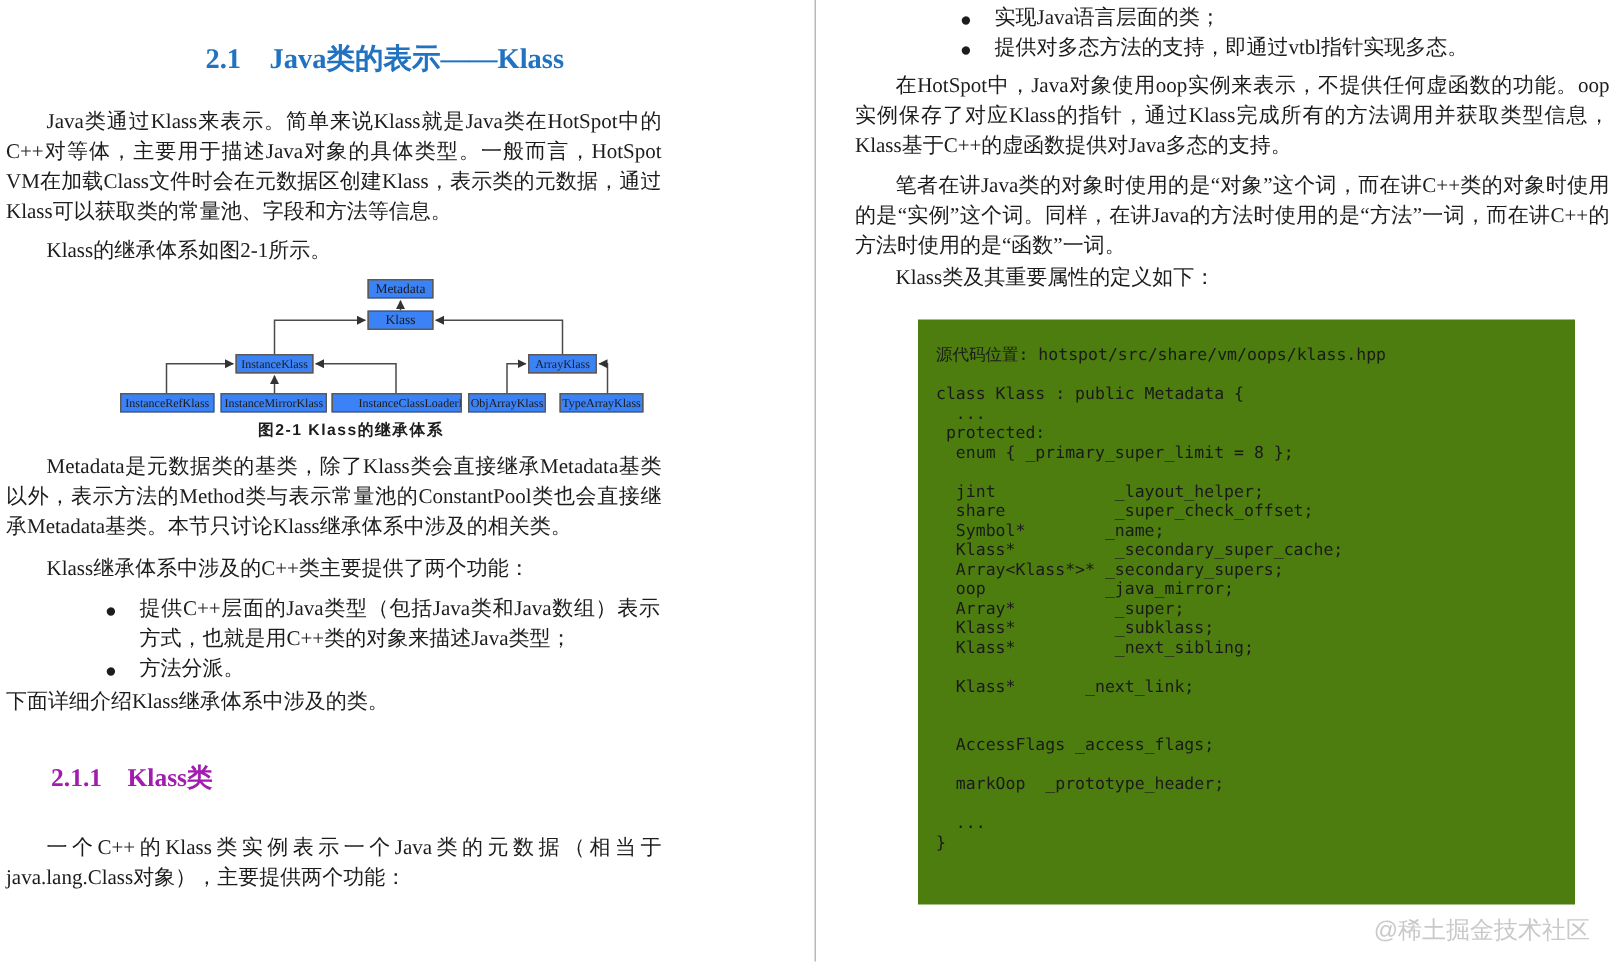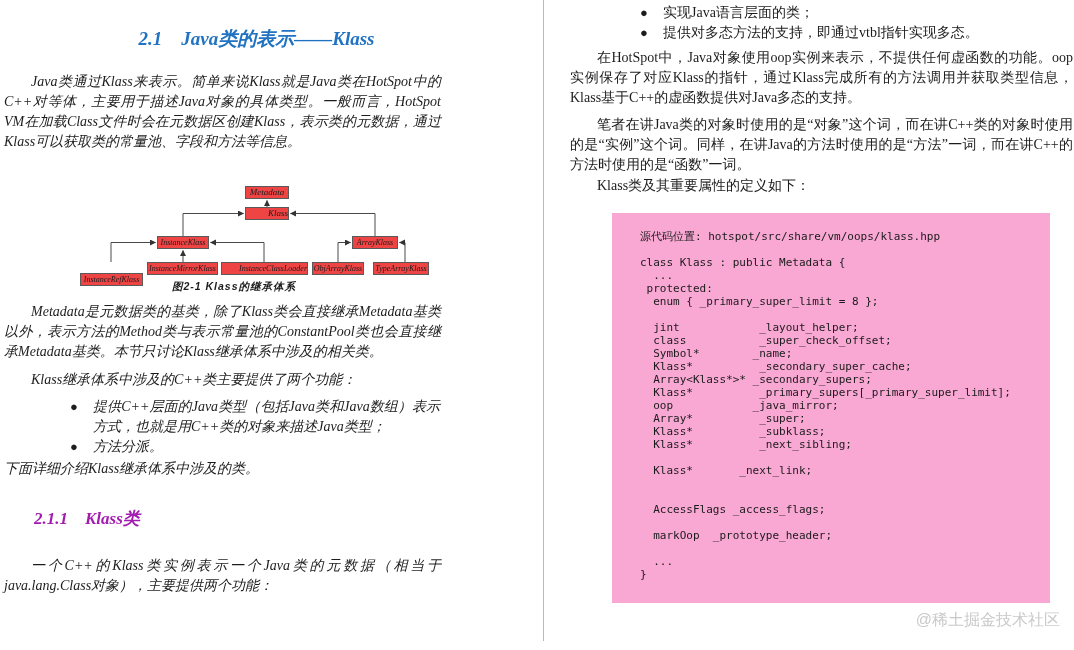--- a/index.html
+++ b/index.html
@@ -1,89 +1,90 @@
 <!DOCTYPE html>
 <html><head>
 <meta charset="utf-8">
 <style>
   * { margin:0; padding:0; box-sizing:border-box; }
   html,body { width:1074px; height:650px; background:#ffffff; overflow:hidden; }
   body { position:relative; font-family:"Liberation Serif","DejaVu Serif",serif; color:#1c1c1c; }
 
   .col { position:absolute; top:0; }
-  #left-col  { left:4px;  width:437px; height:498px;font-style:italic; }
+  #left-col  { left:4px;  width:437px; height:498px; }
   #right-col { left:570px; width:503px; height:650px; }
 
   .divider { position:absolute; left:543px; top:0; width:1px; height:641px; background:#b9b9b9; }
 
   .blk { position:absolute; left:0; width:100%; }
 
   .sec-title { color:#2173c2; font-size:19px; text-align:center; width:505px; }
   .subsec-title { color:#a21caf; font-size:17px; padding-left:30px; }
 
   .para { font-size:14px; line-height:20px; text-align:justify; }
   .indent { text-indent:27px; }
 
   .bullet-row { display:flex; font-size:14px; line-height:20px; }
   .bullet-row .dot { flex:0 0 auto; width:10px; margin-right:13px; font-size:13px; }
   #left-col  .bullet-row { margin-left:66px; width:370px; text-align:justify; }
   #right-col .bullet-row { margin-left:70px; width:430px; }
 
   
   .figure { position:absolute; left:36px; top:182px; width:440px; height:100px; }
   .figure svg { position:absolute; left:0; top:0; }
-  .node { position:absolute; border:1px solid #5a5a5a; background:#ef4444; font-family:"Liberation Serif",serif;
+  .node { position:absolute; border:1px solid #5a5a5a; background:#3b82f6; font-family:"Liberation Serif",serif;
           font-size:9px; line-height:11px; height:13px; text-align:center; white-space:nowrap; overflow:hidden; }
   .fig-caption { font-weight:bold; font-size:10.5px; text-align:center; width:460px;
                  font-family:"Liberation Sans","DejaVu Sans",sans-serif; letter-spacing:1px; }
 
   
   .code-block { position:absolute; left:42px; top:213px; width:438px; height:390px;
-                background:#f9a8d4; padding:17px 8px 8px 28px; overflow:hidden; }
+                background:#4d7c0f; padding:17px 8px 8px 12px; overflow:hidden; }
   .code-line { font-family:"DejaVu Sans Mono","Liberation Mono",monospace; font-size:11px;
                line-height:13px; white-space:pre; color:#1a1a1a; }
 
   .watermark { position:absolute; right:14px; top:610px; font-size:16px; color:#c9c9c9;
                font-family:"Liberation Sans","DejaVu Sans",sans-serif; }
 </style>
 </head>
 <body>
 
 <div class="divider"></div>
 
 <div id="left-col" class="col">
 
   <h1 class="blk sec-title" style="top:26px;">2.1　Java类的表示——Klass</h1>
 
   <p class="blk para indent" style="top:72px;">Java类通过Klass来表示。简单来说Klass就是Java类在HotSpot中的C++对等体，主要用于描述Java对象的具体类型。一般而言，HotSpot VM在加载Class文件时会在元数据区创建Klass，表示类的元数据，通过Klass可以获取类的常量池、字段和方法等信息。</p>
 
+  <p class="blk para indent" style="top:158px;">Klass的继承体系如图2-1所示。</p>
 
   <div class="figure">
     <svg width="440" height="100" viewBox="0 0 440 100">
       <defs>
         <marker id="arw" markerWidth="7" markerHeight="7" refX="5.5" refY="3" orient="auto" markerUnits="userSpaceOnUse">
           <path d="M0,0 L6,3 L0,6 z" fill="#333"></path>
         </marker>
       </defs>
       <g stroke="#4a4a4a" stroke-width="1" fill="none">
         <polyline points="227,25 227,18.5" marker-end="url(#arw)"></polyline>
         <polyline points="143,54 143,31.5 203.5,31.5" marker-end="url(#arw)"></polyline>
         <polyline points="335,54 335,31.5 250.5,31.5" marker-end="url(#arw)"></polyline>
         <polyline points="71,80 71,60.5 115.5,60.5" marker-end="url(#arw)"></polyline>
         <polyline points="143,80 143,68.5" marker-end="url(#arw)"></polyline>
         <polyline points="224,80 224,60.5 170.5,60.5" marker-end="url(#arw)"></polyline>
         <polyline points="298,80 298,60.5 310.5,60.5" marker-end="url(#arw)"></polyline>
         <polyline points="365,80 365,60.5 359.5,60.5" marker-end="url(#arw)"></polyline>
       </g>
     </svg>
     <div class="node" style="left:205px; top:4px;  width:44px;">Metadata</div>
-    <div class="node" style="left:205px; top:25px; width:44px;text-align:right;">Klass</div>
+    <div class="node" style="left:205px; top:25px; width:44px;">Klass</div>
     <div class="node" style="left:117px; top:54px; width:52px; font-size:8px;">InstanceKlass</div>
     <div class="node" style="left:312px; top:54px; width:46px; font-size:8px;">ArrayKlass</div>
-    <div class="node" style="left:40px;  top:91px; width:63px; font-size:8px;">InstanceRefKlass</div>
+    <div class="node" style="left:40px;  top:80px; width:63px; font-size:8px;">InstanceRefKlass</div>
     <div class="node" style="left:107px; top:80px; width:71px; font-size:8px;">InstanceMirrorKlass</div>
     <div class="node" style="left:181px; top:80px; width:87px; font-size:8px;padding-left:17px;">InstanceClassLoaderKlass</div>
     <div class="node" style="left:272px; top:80px; width:52px; font-size:8px;">ObjArrayKlass</div>
     <div class="node" style="left:333px; top:80px; width:56px; font-size:8px;">TypeArrayKlass</div>
   </div>
 
   <div class="blk fig-caption" style="top:280px;">图2-1  Klass的继承体系</div>
 
   <p class="blk para indent" style="top:370px;">Klass继承体系中涉及的C++类主要提供了两个功能：</p>
 
@@ -129,25 +130,24 @@
   <div class="code-block">
 
   <div class="code-line">源代码位置: hotspot/src/share/vm/oops/klass.hpp</div>
       <div class="code-line">&nbsp;</div>
       <div class="code-line">class Klass : public Metadata {</div>
       <div class="code-line">  ...</div>
       <div class="code-line"> protected:</div>
       <div class="code-line">  enum { _primary_super_limit = 8 };</div>
       <div class="code-line">&nbsp;</div>
       <div class="code-line">  jint            _layout_helper;</div>
-      <div class="code-line">  class           _super_check_offset;</div>
+      <div class="code-line">  share           _super_check_offset;</div>
       <div class="code-line">  Symbol*        _name;</div>
       <div class="code-line">  Klass*          _secondary_super_cache;</div>
       <div class="code-line">  Array&lt;Klass*&gt;* _secondary_supers;</div>
-      <div class="code-line">  Klass*          _primary_supers[_primary_super_limit];</div>
       <div class="code-line">  oop            _java_mirror;</div>
       <div class="code-line">  Array*          _super;</div>
       <div class="code-line">  Klass*          _subklass;</div>
       <div class="code-line">  Klass*          _next_sibling;</div>
       <div class="code-line">&nbsp;</div>
       <div class="code-line">  Klass*       _next_link;</div>
       <div class="code-line">&nbsp;</div>
       <div class="code-line">&nbsp;</div>
       <div class="code-line">  AccessFlags _access_flags;</div>
       <div class="code-line">&nbsp;</div>

